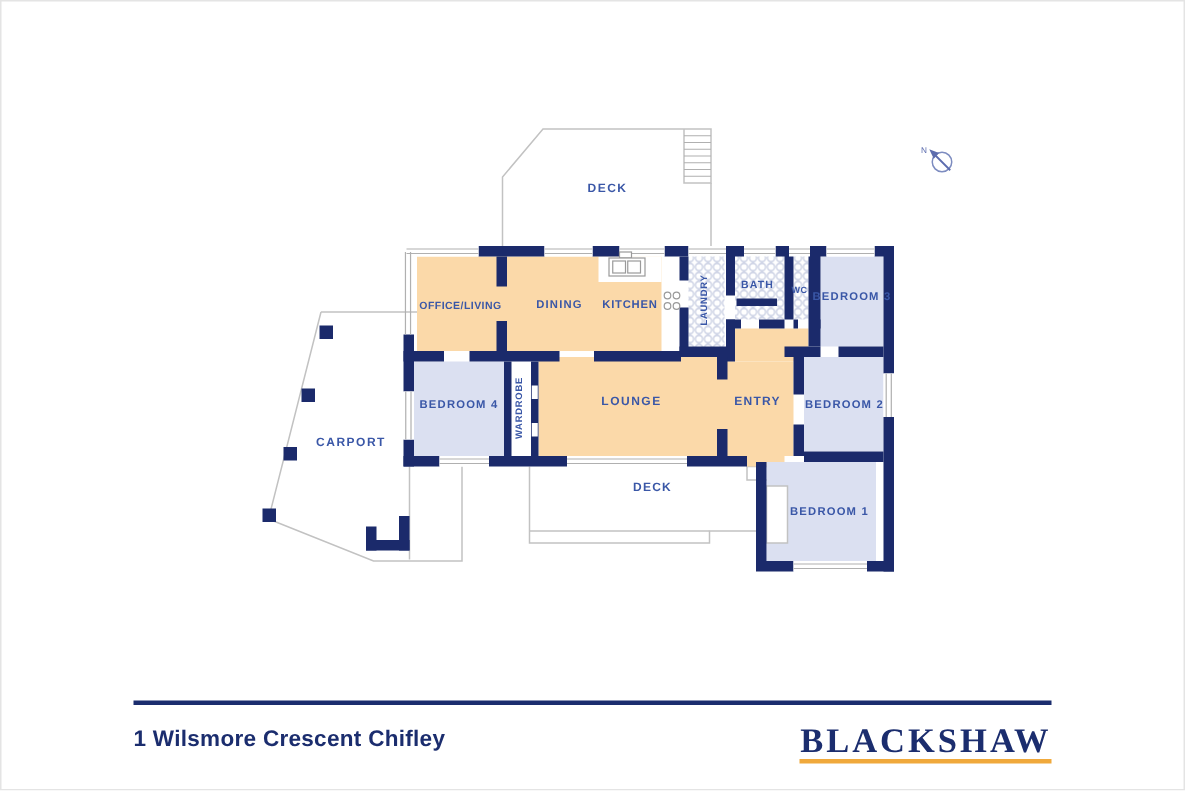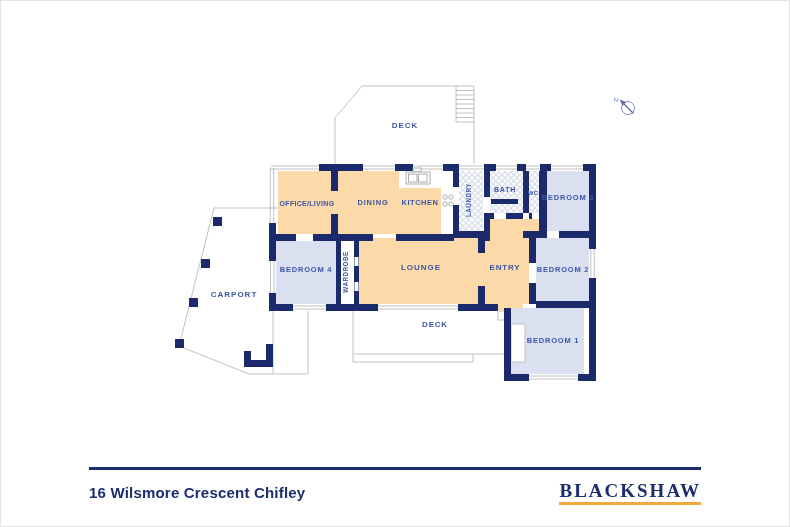--- a/index.html
+++ b/index.html
@@ -23,21 +23,21 @@
   .lbl{fill:var(--label,#3a57a7);font-family:"Liberation Sans",sans-serif;font-weight:600;}
   .compass-stroke{stroke:#7d8cc0;fill:#ffffff;stroke-width:1;}
   .compass-arrow{stroke:#5c6cae;stroke-width:1.2;}
   .compass-head{fill:#5c6cae;}
   .compass-n{fill:#5c6cae;font-family:"Liberation Sans",sans-serif;}
   
   .footer-line{position:absolute;left:88px;top:466px;width:612px;height:3px;background:var(--brand_navy,#1b2d6e);}
   .footer-address{position:absolute;left:88px;top:483px;font-size:15px;font-weight:600;
     color:var(--brand_navy,#1b2d6e);letter-spacing:0.2px;}
   .footer-brand{position:absolute;right:88px;top:480px;font-family:"Liberation Serif",serif;
-    font-weight:700;font-size:19px;letter-spacing:2px;color:var(--brand_navy,#1b2d6e);
+    font-weight:700;font-size:23px;letter-spacing:2px;color:var(--brand_navy,#1b2d6e);
     border-bottom:3px solid var(--brand_gold,#f0a93c);padding-bottom:0px;line-height:1.1;}
 </style>
 </head>
 <body>
 
 <div class="page">
 
   <svg width="790" height="527" viewBox="0 0 790 527">
     <defs>
       <pattern id="tiles" width="6" height="6" patternUnits="userSpaceOnUse">
@@ -221,16 +221,16 @@
 
     <g>
       <circle class="compass-stroke" cx="627" cy="107" r="6.5"></circle>
       <line class="compass-arrow" x1="632.5" y1="112.5" x2="622" y2="102"></line>
       <polygon class="compass-head" points="618.5,98.5 625,101 621.5,104.8"></polygon>
       <text class="compass-n" x="615" y="101" font-size="5.5" text-anchor="middle">N</text>
     </g>
   </svg>
 
   <div class="footer-line"></div>
-  <div class="footer-address">16 Wilsmore Crescent Chifley</div>
+  <div class="footer-address">1 Wilsmore Crescent Chifley</div>
   <div class="footer-brand">BLACKSHAW</div>
 
 </div>
 
 </body></html>

